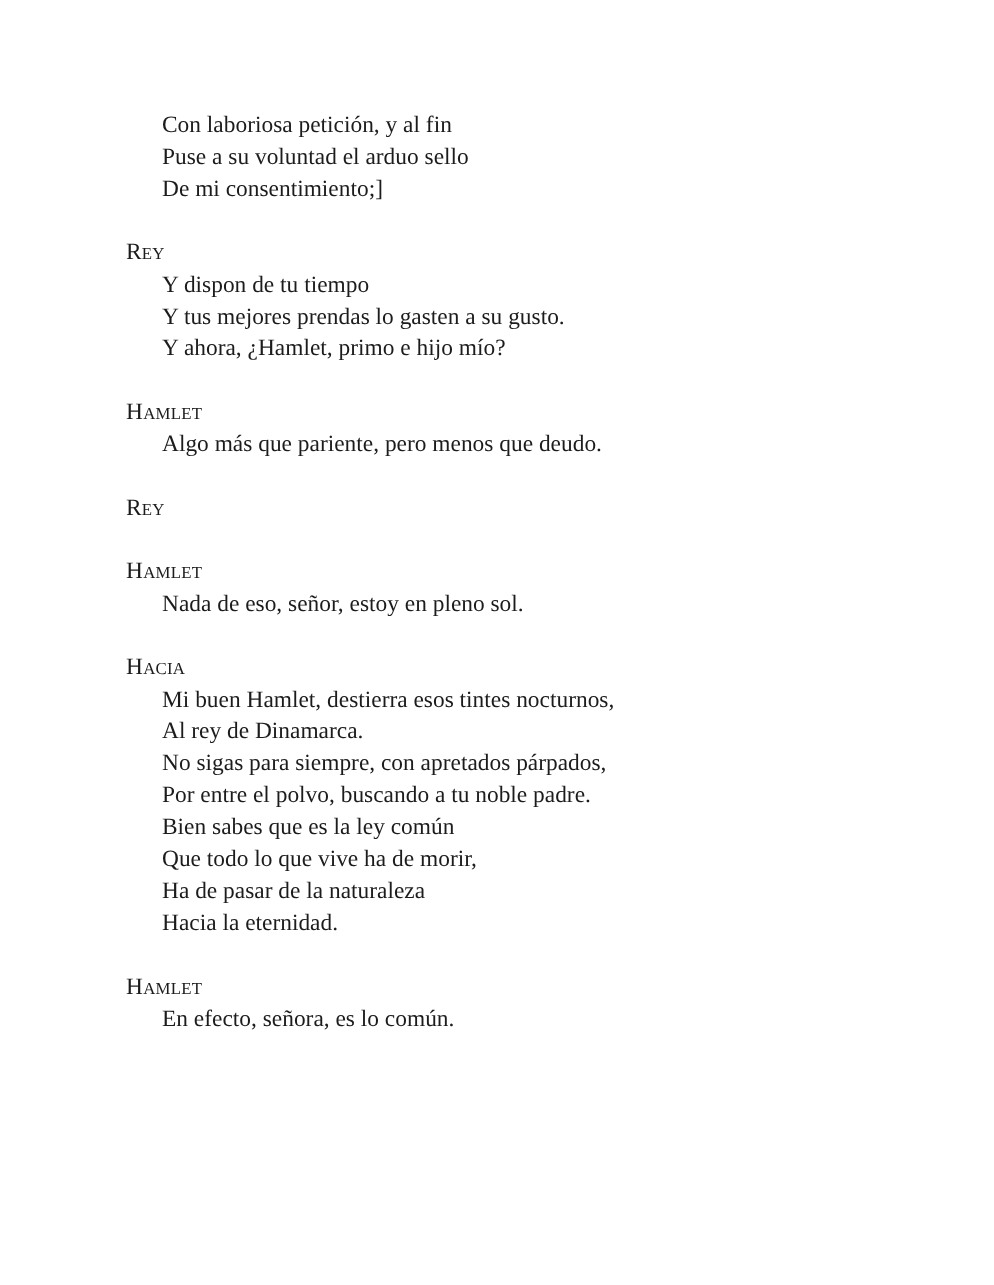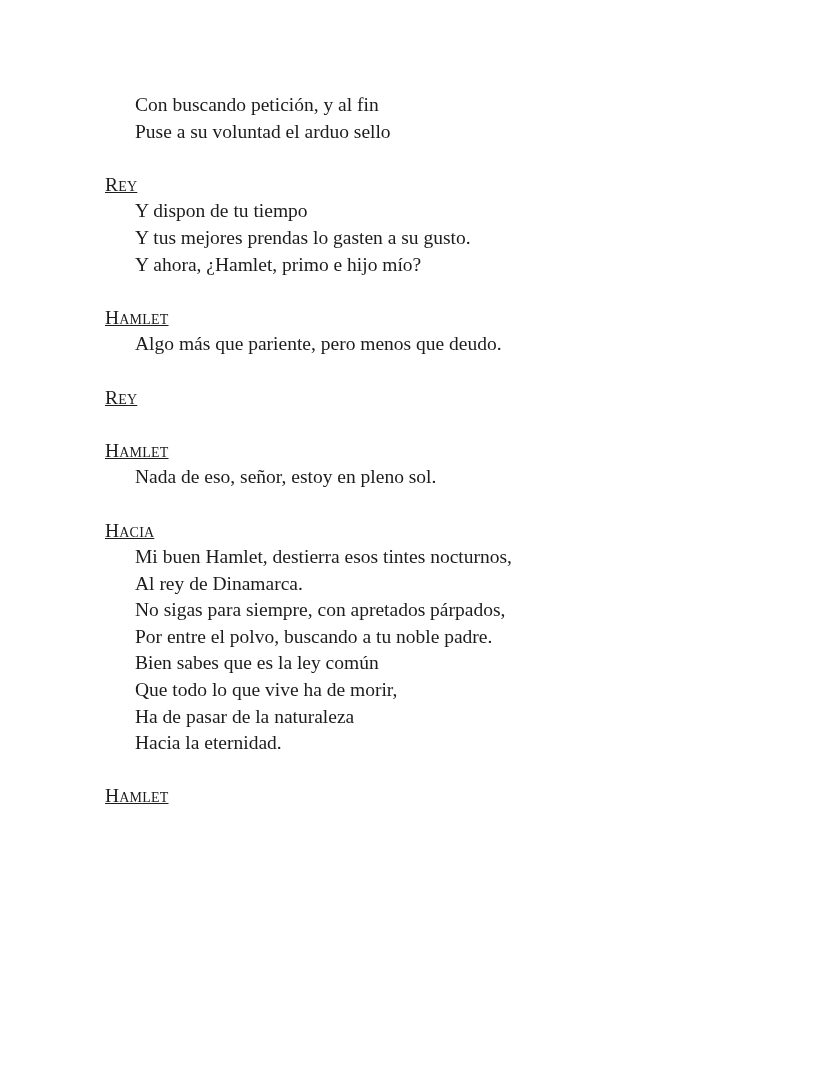--- a/index.html
+++ b/index.html
@@ -26,36 +26,36 @@
     line-height: 26.6px;
     color: #1c1c1c;
   }
   .speech-block { margin-top: 26.6px; }
   .speech-block:first-child { margin-top: 0; }
   .speech-block.no-speaker { margin-top: 0; }
   .speaker-label {
     font-variant-caps: small-caps;
     font-variant: small-caps;
     letter-spacing: 0.2px;
-    text-decoration: underline;
   }
   .dialogue-line {
     padding-left: 30px;
     white-space: nowrap;
   }
 </style>
 </head>
 <body>
 
 <div class="page">
   <div class="script-content">
 
     <div class="speech-block no-speaker">
-      <div class="dialogue-line">Con buscando petición, y al fin</div>
+      <div class="dialogue-line">Con laboriosa petición, y al fin</div>
       <div class="dialogue-line">Puse a su voluntad el arduo sello</div>
+      <div class="dialogue-line">De mi consentimiento;]</div>
     </div>
 
     <div class="speech-block">
       <div class="speaker-label">Rey</div>
       <div class="dialogue-line">Y dispon de tu tiempo</div>
       <div class="dialogue-line">Y tus mejores prendas lo gasten a su gusto.</div>
       <div class="dialogue-line">Y ahora, ¿Hamlet, primo e hijo mío?</div>
     </div>
 
     <div class="speech-block">
@@ -79,16 +79,17 @@
       <div class="dialogue-line">No sigas para siempre, con apretados párpados,</div>
       <div class="dialogue-line">Por entre el polvo, buscando a tu noble padre.</div>
       <div class="dialogue-line">Bien sabes que es la ley común</div>
       <div class="dialogue-line">Que todo lo que vive ha de morir,</div>
       <div class="dialogue-line">Ha de pasar de la naturaleza</div>
       <div class="dialogue-line">Hacia la eternidad.</div>
     </div>
 
     <div class="speech-block">
       <div class="speaker-label">Hamlet</div>
+      <div class="dialogue-line">En efecto, señora, es lo común.</div>
     </div>
 
   </div>
 </div>
 
 </body></html>

